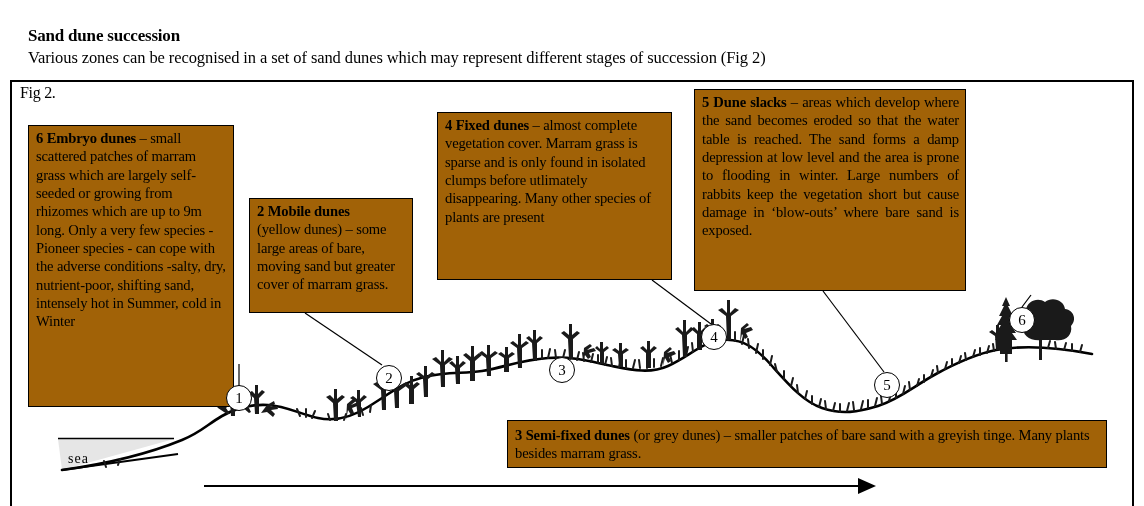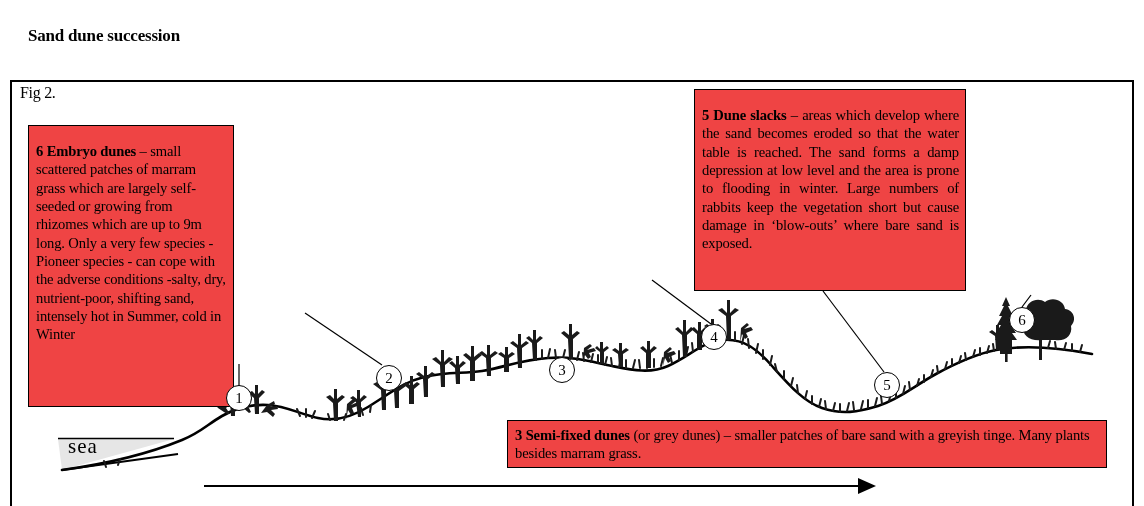--- a/index.html
+++ b/index.html
@@ -70,25 +70,25 @@
     top: 0;
     width: 1144px;
     height: 506px;
     pointer-events: none;
   }
 
   
   .box {
     position: absolute;
     border: 1.3px solid #000;
-    background: #ef4444;
+    background: #a16207;
     box-sizing: border-box;
     font-size: 14.6px;
     line-height: 1.255;
-    padding: 16px 6px 3px 7px;
+    padding: 3px 6px 3px 7px;
     letter-spacing: -0.15px;
   }
   .box b { font-weight: bold; }
   .box.justified { text-align: justify; text-justify: inter-word; }
 
   #box1 { left: 28px;  top: 101px; width: 206px; height: 282px; }
   #box2 { left: 249px; top: 174px; width: 164px; height: 115px; }
   #box4 { left: 437px; top: 88px;  width: 235px; height: 168px; }
   #box5 { left: 694px; top: 65px;  width: 272px; height: 202px; }
   #box6 { left: 983px; top: 148px; width: 130px; height: 123px; }
@@ -111,40 +111,41 @@
   #c2 { left: 376px; top: 341px; }
   #c3 { left: 549px; top: 333px; }
   #c4 { left: 701px; top: 300px; }
   #c5 { left: 874px; top: 348px; }
   #c6 { left: 1009px; top: 283px; }
 
   
   .sea-label {
     position: absolute;
     left: 68px;
-    top: 410px;
-    font-size: 21px;
+    top: 427px;
+    font-size: 14px;
     letter-spacing: 1px;
   }
   .arrow-label {
     position: absolute;
     left: 232px;
     top: 467px;
     font-size: 15.5px;
     letter-spacing: 0.4px;
     width: 600px;
     text-align: center;
   }
 </style>
 </head>
 <body>
 
 <div id="page">
 
   <div class="doc-title">Sand dune succession</div>
+  <div class="doc-subtitle">Various zones can be recognised in a set of sand dunes which may represent different stages of succession (Fig 2)</div>
 
   <div class="fig-frame"></div>
   <div class="fig-label">Fig 2.</div>
 
   <svg id="art" viewBox="0 0 1144 506" xmlns="http://www.w3.org/2000/svg">
 
     <g>
       <path d="M 58,415 L 174,415 L 62,446 Z" fill="#e6e6e6" stroke="none"></path>
       <line x1="58" y1="414.5" x2="174" y2="414.5" stroke="#000" stroke-width="1.3"></line>
       <line x1="62" y1="446" x2="178" y2="430" stroke="#000" stroke-width="1.8"></line>
@@ -248,21 +249,27 @@
     <g>
       <line x1="204" y1="462" x2="860" y2="462" stroke="#000" stroke-width="2.2"></line>
       <path d="M 858,454 L 876,462 L 858,470 Z" fill="#000"></path>
     </g>
   </svg>
 
   <div class="box" id="box1">
     <b>6 Embryo dunes</b><span> – </span><span>small scattered patches of marram grass which are largely self-seeded or growing from rhizomes which are up to 9m long. Only a very few species -Pioneer species - can cope with the adverse conditions -salty, dry, nutrient-poor, shifting sand, intensely hot in Summer, cold in Winter</span>
   </div>
 
-
+  <div class="box" id="box2">
+    <b>2 Mobile dunes</b><span></span><br><span>(yellow dunes) – some large areas of bare, moving sand but greater cover of marram grass.</span>
+  </div>
+
+  <div class="box" id="box4">
+    <b>4 Fixed dunes</b><span> – </span><span>almost complete vegetation cover. Marram grass is sparse and is only found in isolated clumps before utlimately disappearing. Many other species of plants are present</span>
+  </div>
 
   <div class="box justified" id="box5">
     <b>5 Dune slacks</b><span> – </span><span>areas which develop where the sand becomes eroded so that the water table is reached. The sand forms a damp depression at low level and the area is prone to flooding in winter. Large numbers of rabbits keep the vegetation short but cause damage in ‘blow-outs’ where bare sand is exposed.</span>
   </div>
 
 
   <div class="box" id="box3">
     <b>3 Semi-fixed dunes</b><span> </span><span>(or grey dunes) – smaller patches of bare sand with a greyish tinge. Many plants besides marram grass.</span>
   </div>
 

